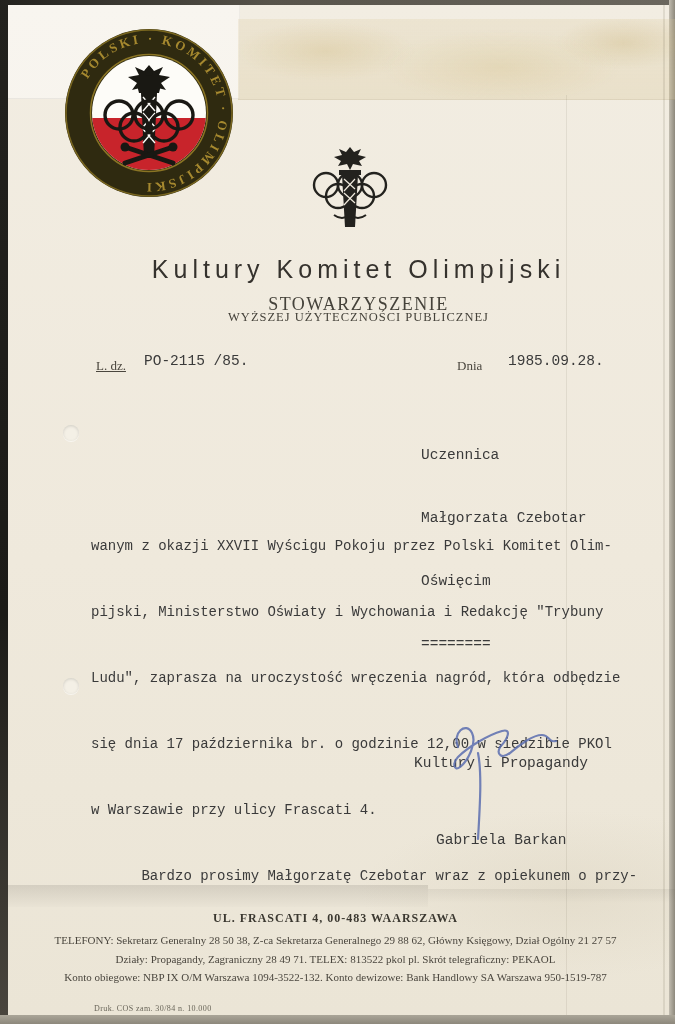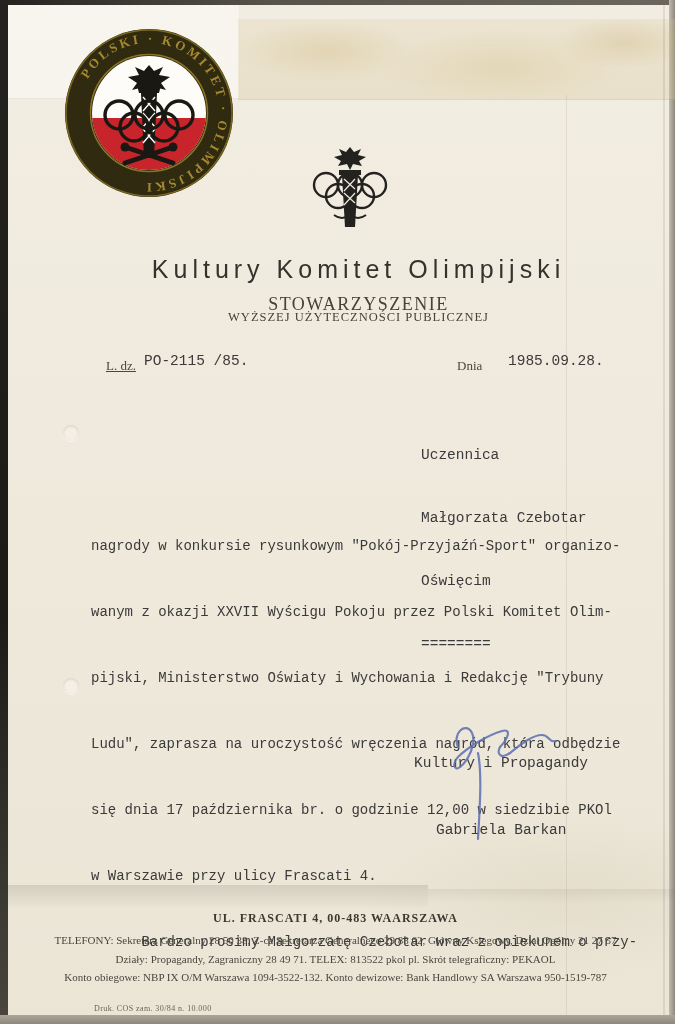--- a/index.html
+++ b/index.html
@@ -46,33 +46,33 @@
   
   .title{position:absolute;left:40px;right:0;top:250px;text-align:center;
     font-family:"Liberation Sans",sans-serif;font-size:25px;font-weight:400;color:#35322d;letter-spacing:5px;}
   .subtitle1{position:absolute;left:40px;right:0;top:289px;text-align:center;
     font-family:"Liberation Serif",serif;font-size:18px;color:#45423a;letter-spacing:1.5px;}
   .subtitle2{position:absolute;left:40px;right:0;top:305px;text-align:center;
     font-family:"Liberation Serif",serif;font-size:12.5px;color:#45423a;letter-spacing:1px;}
 
   .mono{font-family:"Liberation Mono","DejaVu Sans Mono",monospace;color:#3a3a3a;}
 
-  .ref-label{position:absolute;left:98px;top:353px;font-family:"Liberation Serif",serif;font-size:13px;color:#4a463e;text-decoration:underline;}
+  .ref-label{position:absolute;left:88px;top:353px;font-family:"Liberation Serif",serif;font-size:13px;color:#4a463e;text-decoration:underline;}
   .ref-number{position:absolute;left:136px;top:348px;font-size:14.5px;}
   .date-label{position:absolute;left:449px;top:353px;font-family:"Liberation Serif",serif;font-size:13px;color:#4a463e;}
   .date-value{position:absolute;left:500px;top:348px;font-size:14.5px;}
 
   .recipient{position:absolute;left:413px;top:398px;font-size:14.5px;line-height:21px;white-space:pre;}
 
   .body-text{position:absolute;left:83px;top:486px;font-size:14px;line-height:22px;white-space:pre;}
   .body-text div{height:22px;}
 
   .sig-block{position:absolute;left:406px;top:708px;font-size:14.5px;line-height:20px;white-space:pre;}
   .sig-role1{margin-left:14px;}
-  .sig-name{margin-left:22px;margin-top:7px;}
+  .sig-name{margin-left:22px;margin-top:17px;}
   .signature{position:absolute;left:412px;top:700px;width:175px;height:145px;pointer-events:none;}
 
   .footer{position:absolute;left:10px;right:16px;top:906px;text-align:center;font-family:"Liberation Serif",serif;color:#46423a;}
   .footer-address{font-size:12px;font-weight:bold;letter-spacing:1px;color:#3b3830;margin-bottom:8px;}
   .footer-line{font-size:11px;line-height:13px;margin-bottom:5.5px;color:#4a463e;}
   .print-note{position:absolute;left:86px;top:999px;font-family:Liberation Serif, serif;font-size:8px;color:#6a665a;letter-spacing:.4px;}
 </style>
 </head>
 <body>
 
@@ -165,21 +165,20 @@
   <div class="date-value mono">1985.09.28.</div>
 
   <div class="recipient mono">
     <div>Uczennica</div>
     <div>Małgorzata Czebotar</div>
     <div>Oświęcim</div>
     <div>========</div>
   </div>
 
   <div class="body-text mono">
-    <div>nagrody w konkursie rysunkowym "Pokój-Przyjaźń-Sport" organizo-</div>
     <div>wanym z okazji XXVII Wyścigu Pokoju przez Polski Komitet Olim-</div>
     <div>pijski, Ministerstwo Oświaty i Wychowania i Redakcję "Trybuny</div>
     <div>Ludu", zaprasza na uroczystość wręczenia nagród, która odbędzie</div>
     <div>się dnia 17 października br. o godzinie 12,00 w siedzibie PKOl</div>
     <div>w Warszawie przy ulicy Frascati 4.</div>
     <div>      Bardzo prosimy Małgorzatę Czebotar wraz z opiekunem o przy-</div>
     
     
   </div>
 

